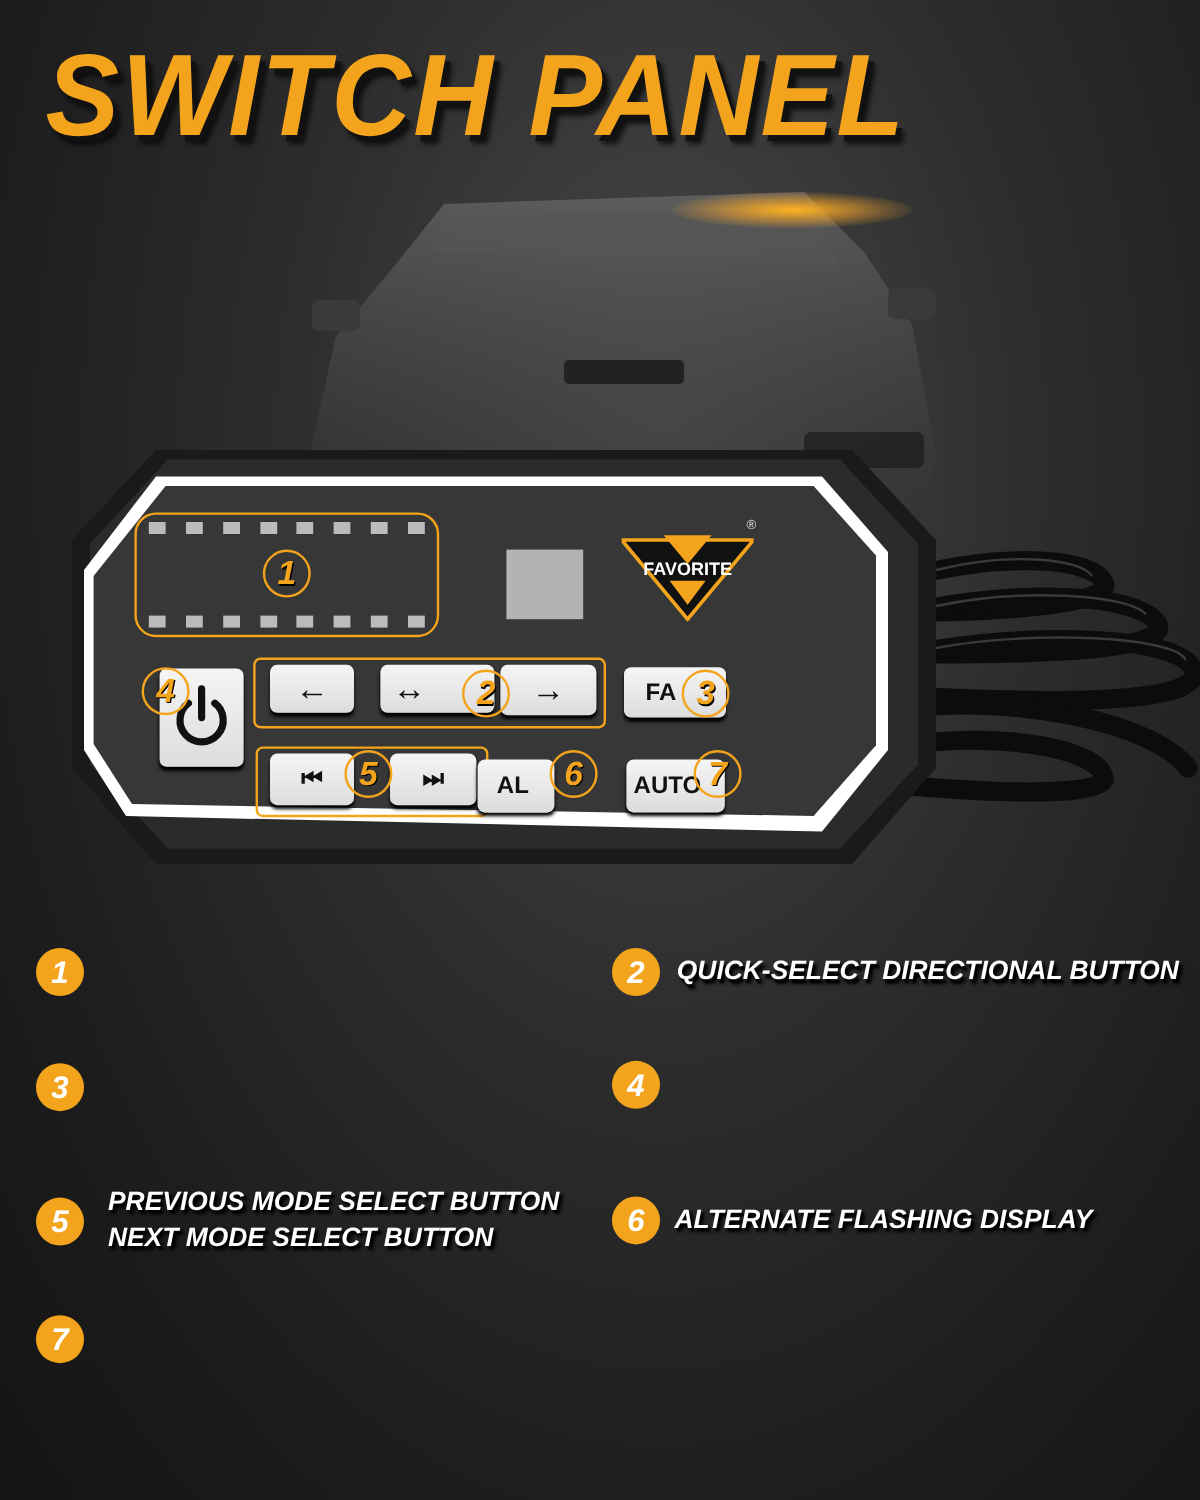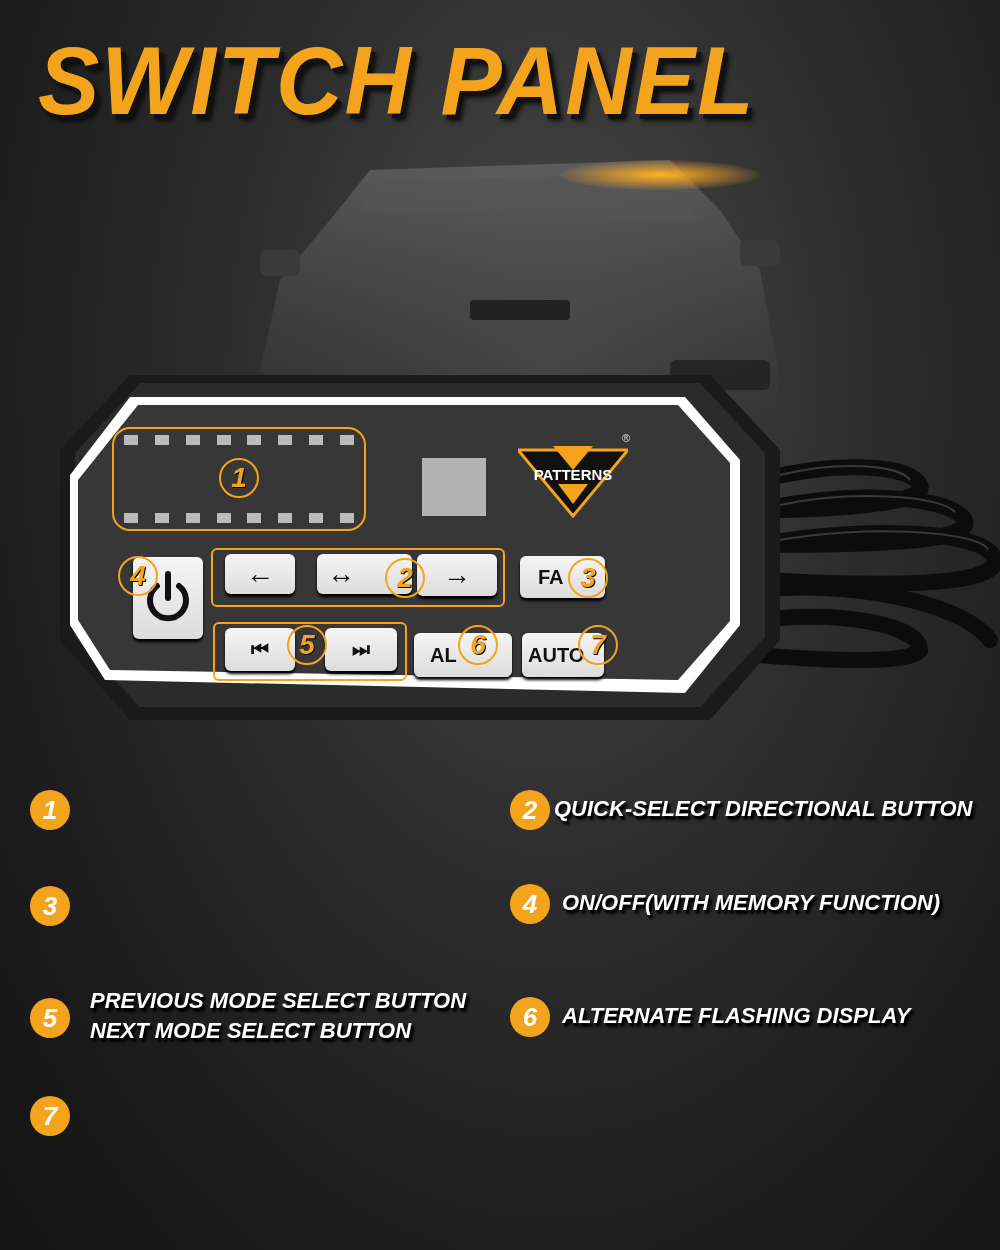--- a/index.html
+++ b/index.html
@@ -94,21 +94,21 @@
   </div>
 
   <div style="position:absolute;left:362px;top:83px;width:64px;height:58px;background:#c9c9c9;opacity:.85;"></div>
 
   <div style="position:absolute;left:458px;top:63px;width:110px;height:80px;">
     <svg width="110" height="80" viewBox="0 0 110 80">
       <path d="M0 12 L110 12 L55 78 Z" fill="#111" stroke="#f3a41c" stroke-width="3"></path>
       <path d="M35 8 L75 8 L55 32 Z" fill="#f3a41c"></path>
       <path d="M40 46 L70 46 L55 66 Z" fill="#f3a41c"></path>
     </svg>
-    <div style="position:absolute;left:6px;top:28px;width:98px;text-align:center;color:#fff;font-weight:700;font-size:15px;">PATTERNS</div>
+    <div style="position:absolute;left:6px;top:28px;width:98px;text-align:center;color:#fff;font-weight:700;font-size:15px;">FAVORITE</div>
     <div style="position:absolute;left:104px;top:-6px;color:#ddd;font-size:11px;">®</div>
   </div>
 
   <div style="position:absolute;left:151px;top:173px;width:290px;height:55px;border:2px solid #f3a41c;border-radius:6px;"></div>
   <div style="position:absolute;left:153px;top:247px;width:190px;height:55px;border:2px solid #f3a41c;border-radius:6px;"></div>
 
   <div class="btn" style="left:73px;top:182px;width:70px;height:82px;">
     <svg width="50" height="56" viewBox="0 0 50 56">
         <path d="M14 16 A18 18 0 1 0 36 16" fill="none" stroke="#111" stroke-width="6" stroke-linecap="round"></path>
         <line x1="25" y1="4" x2="25" y2="28" stroke="#111" stroke-width="6" stroke-linecap="round"></line>
@@ -133,44 +133,43 @@
   <div class="circle-badge" style="left:508px;top:183px;">3</div>
 
   <div class="btn" style="left:165px;top:253px;width:70px;height:43px;">
     <span style="font-size:20px;">⏮</span>
   </div>
   <div class="btn" style="left:265px;top:253px;width:72px;height:43px;">
     <span style="font-size:20px;">⏭</span>
   </div>
   <div class="circle-badge" style="left:227px;top:250px;">5</div>
 
-  <div class="btn" style="left:354px;top:258px;width:98px;height:44px;justify-content:flex-start;padding-left:16px;box-sizing:border-box;">
+  <div class="btn" style="left:338px;top:258px;width:64px;height:44px;justify-content:flex-start;padding-left:16px;box-sizing:border-box;">
     <span>AL</span>
   </div>
   <div class="circle-badge" style="left:398px;top:250px;">6</div>
 
   <div class="btn" style="left:462px;top:258px;width:82px;height:44px;justify-content:flex-start;padding-left:6px;box-sizing:border-box;">
     <span>AUTO</span>
   </div>
   <div class="circle-badge" style="left:518px;top:250px;">7</div>
 </div>
 
 <div class="legend-item" style="left:30px;top:790px;">
   <div class="num">1</div>
 </div>
 <div class="legend-item" style="left:510px;top:790px;">
   <div class="num">2</div>
-  <div class="ltext" style="margin-left:4px;white-space:nowrap;">QUICK-SELECT DIRECTIONAL BUTTON</div>
+  <div class="ltext" style="margin-left:14px;white-space:nowrap;">QUICK-SELECT DIRECTIONAL BUTTON</div>
 </div>
 <div class="legend-item" style="left:30px;top:886px;">
   <div class="num">3</div>
 </div>
 <div class="legend-item" style="left:510px;top:884px;">
   <div class="num">4</div>
-  <div class="ltext" style="margin-left:12px;white-space:nowrap;">ON/OFF(WITH MEMORY FUNCTION)</div>
 </div>
 <div class="legend-item" style="left:30px;top:994px;">
   <div class="num" style="margin-top:4px;">5</div>
   <div class="ltext" style="margin-top:-8px;">PREVIOUS MODE SELECT BUTTON
 NEXT MODE SELECT BUTTON</div>
 </div>
 <div class="legend-item" style="left:510px;top:997px;">
   <div class="num">6</div>
   <div class="ltext" style="margin-left:12px;">ALTERNATE FLASHING DISPLAY</div>
 </div>

